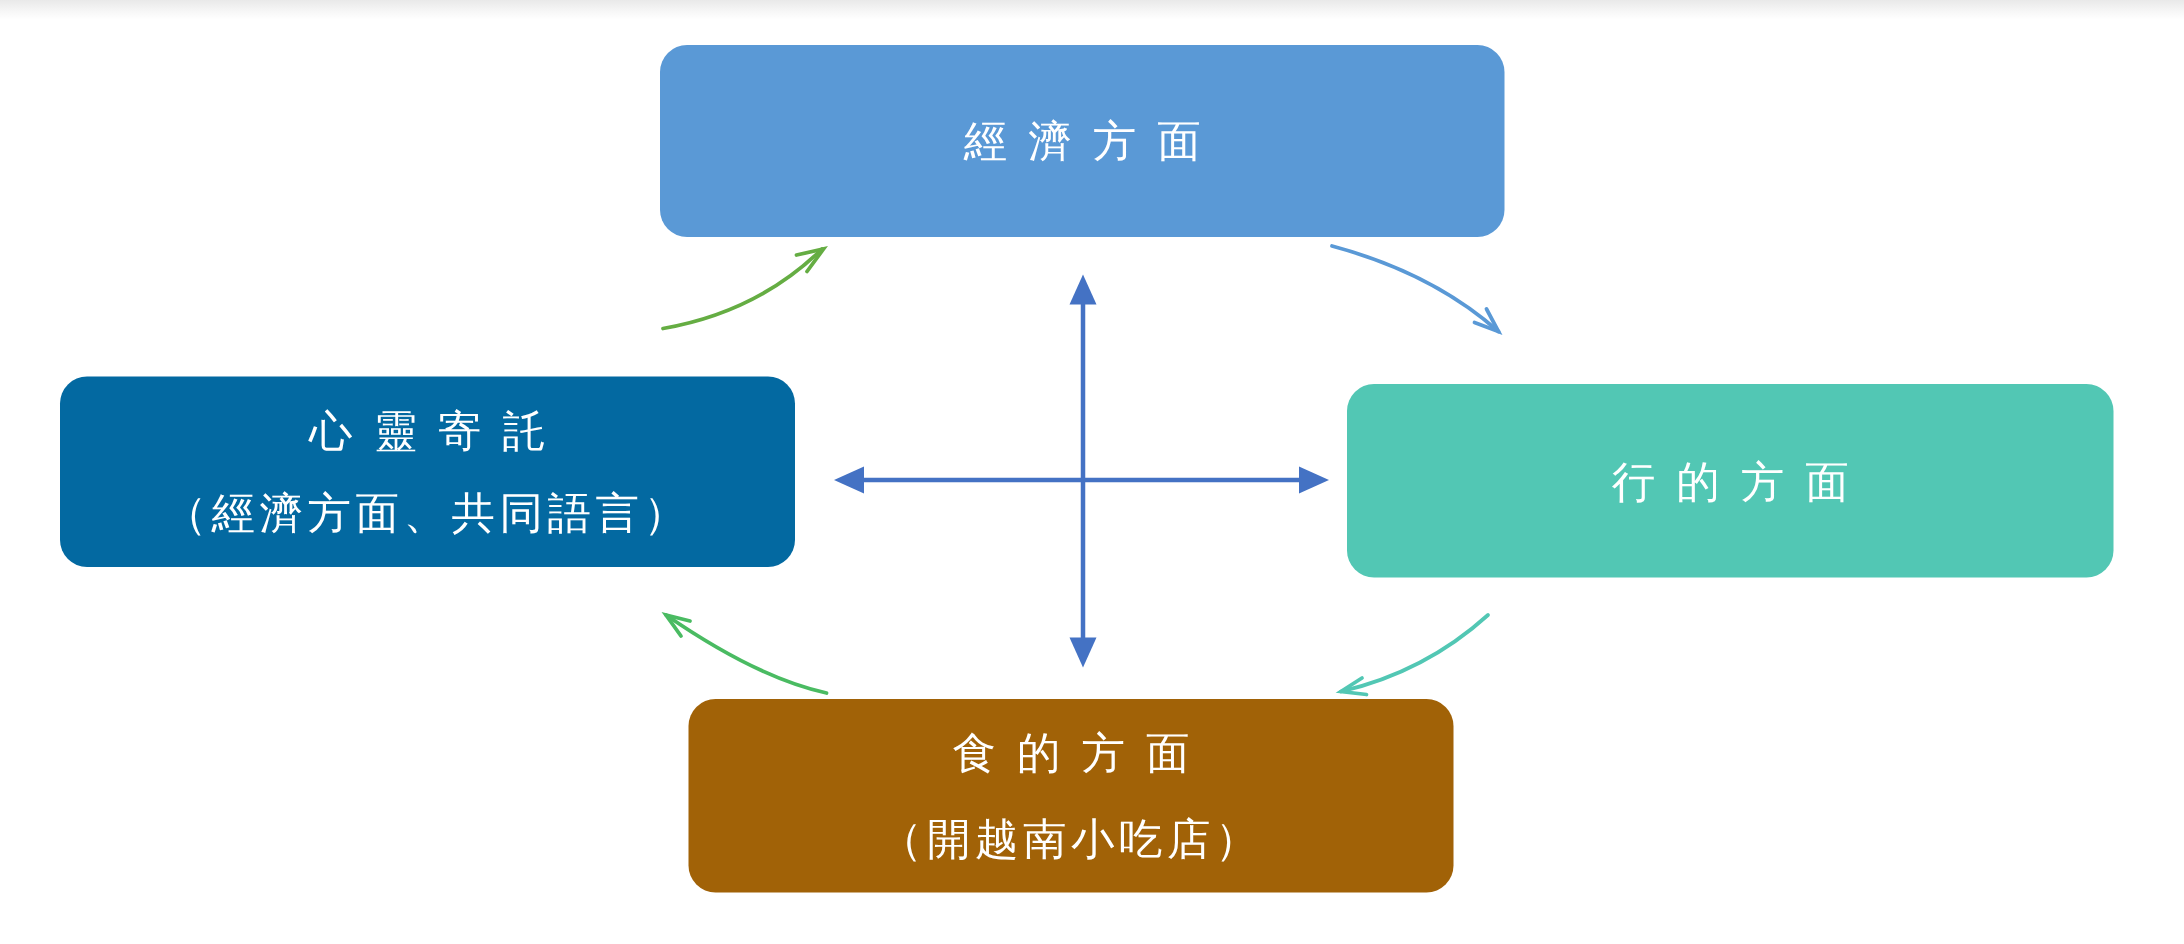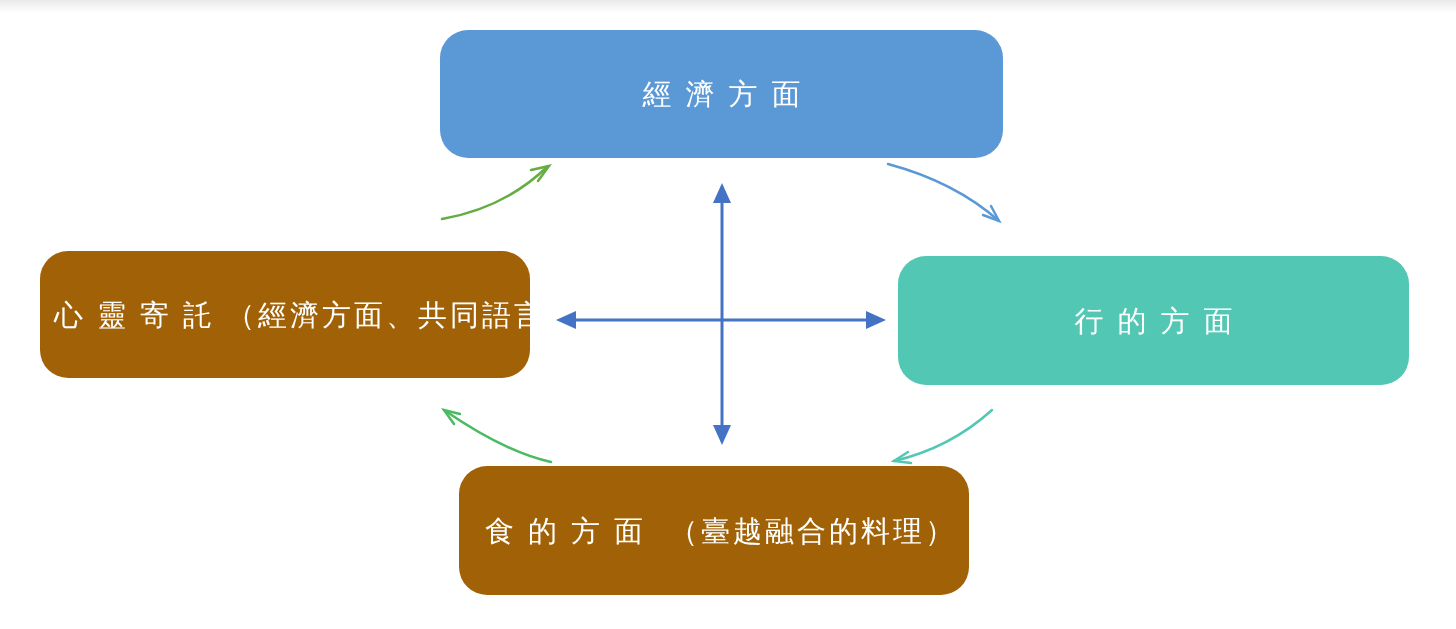--- a/index.html
+++ b/index.html
@@ -16,24 +16,24 @@
     overflow: hidden;
   }
   .top-shadow {
     position: absolute;
     left: 0; top: 0;
     width: 100%; height: 13px;
     background: linear-gradient(to bottom, #e9e9e9 0%, #f6f6f6 55%, #ffffff 100%);
   }
   .node {
     position: absolute;
-    border-radius: 28px;
+    border-radius: 18px;
     color: #ffffff;
     display: flex;
-    flex-direction: row;
+    flex-direction: column;
     justify-content: space-evenly;
     align-items: center;
     text-align: center;
   }
   .node .title {
     font-size: 29px;
     line-height: 40px;
     letter-spacing: 14px;
     text-indent: 14px; 
     white-space: nowrap;
@@ -100,21 +100,21 @@
   <div class="node node-top" style="background-color: rgb(90, 153, 214); color: rgb(255, 255, 255);">
     <div class="title">經濟方面</div>
   </div>
 
   <div class="node node-right" style="background-color: rgb(82, 199, 180); color: rgb(255, 255, 255);">
     <div class="title">行的方面</div>
   </div>
 
   <div class="node node-bottom" style="background-color: #a16207; color: rgb(255, 255, 255);">
     <div class="title">食的方面</div>
-    <div class="subtitle">（臺越融合的料理）</div>
+    <div class="subtitle">（開越南小吃店）</div>
   </div>
 
-  <div class="node node-left" style="background-color: #a16207; color: rgb(255, 255, 255);">
+  <div class="node node-left" style="background-color: #0369a1; color: rgb(255, 255, 255);">
     <div class="title">心靈寄託</div>
     <div class="subtitle">（經濟方面、共同語言）</div>
   </div>
 
 </div>
 
 </body></html>

